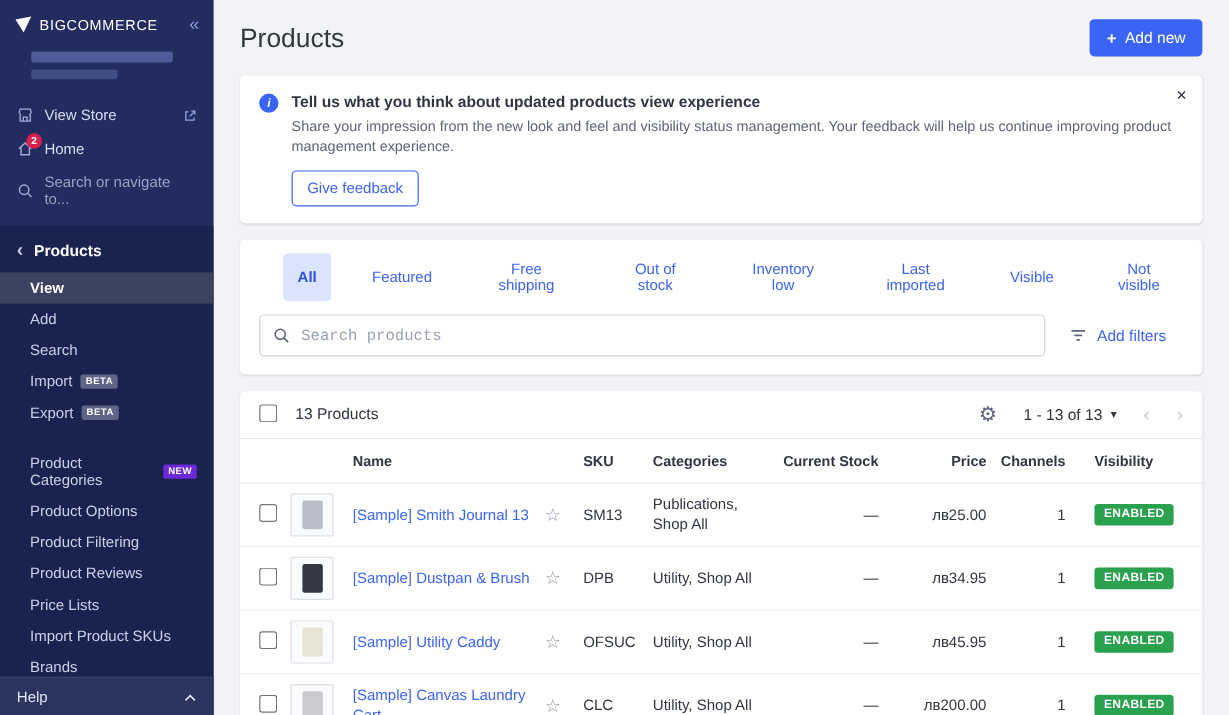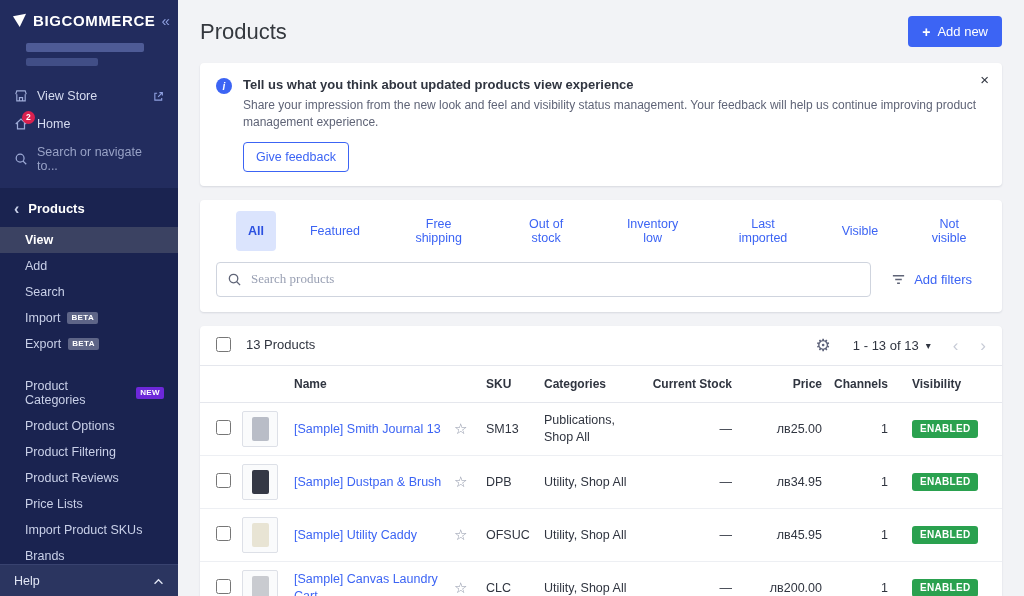--- a/index.html
+++ b/index.html
@@ -5,21 +5,21 @@
   * { margin:0; padding:0; box-sizing:border-box; }
   html,body { width:1024px; height:596px; overflow:hidden; }
   body { font-family:"Liberation Sans", sans-serif; background:#F2F3F6; color:#303540; }
   .app { display:flex; width:1024px; height:596px; }
 
   
   .sidebar { flex:0 0 178px; width:178px; background:#222C5E; color:#C9D0E8; position:relative; display:flex; flex-direction:column; overflow:hidden; }
   .side-top { padding:12px 12px 6px 12px; }
   .logo-row { display:flex; align-items:center; gap:6px; }
   .logo-mark { flex:0 0 auto; display:flex; }
-  .logo-text { color:#fff; font-size:15px; font-weight:bold; letter-spacing:.6px;text-align:center; }
+  .logo-text { color:#fff; font-size:12px; font-weight:normal; letter-spacing:.6px;text-align:center; }
   .collapse { margin-left:auto; color:#8FA0E0; font-size:15px; cursor:pointer; }
   .store-block { margin:14px 0 10px 14px; }
   .store-line1 { width:118px; height:9px; border-radius:2px; background:#5A68A4; opacity:.8; margin-bottom:6px; }
   .store-line2 { width:72px; height:8px; border-radius:2px; background:#4A5890; opacity:.8; }
   .side-link { display:flex; align-items:center; gap:9px; padding:7px 14px; font-size:12.5px; color:#D6DCF0; cursor:pointer; }
   .side-link .lk-ico { display:flex; color:#9FACD8; position:relative; }
   .side-link .ext { margin-left:auto; color:#8FA0E0; display:flex; }
   .side-link.search-link { color:#98A2C6; }
   .num-badge { position:absolute; top:-6px; left:8px; background:#D9214F; color:#fff; font-size:8.5px; font-weight:bold; padding:1px 4px; border-radius:7px; line-height:1.3; }
   .side-section { background:#1A2350; flex:1; margin-top:8px; padding-bottom:40px; overflow:hidden; }
@@ -47,21 +47,21 @@
   .btn-feedback { margin-top:11px; background:#fff; border:1px solid #3C64F4; color:#3C64F4; border-radius:4px; font-size:12.5px; padding:7px 12px; cursor:pointer; font-family:inherit; }
   .banner-close { position:absolute; top:9px; right:13px; font-size:15px; color:#303540; cursor:pointer; line-height:1; }
 
   .filter-card { margin:14px 22px 0 22px; background:#fff; border-radius:4px; box-shadow:0 1px 2px rgba(16,24,64,.12); padding:11px 16px 15px 16px; }
   .tabs { display:flex; gap:2px; }
   .tab { background:none; border:none; font-family:inherit; font-size:12.5px; color:#3C64F4; padding:6px 12px; cursor:pointer; border-radius:4px;margin-left:20px; }
   .tab.active { background:#DBE4FD; color:#2B50E0; font-weight:bold; }
   .search-row { margin-top:11px; display:flex; align-items:center; }
   .search-box { position:relative; flex:1; }
   .search-box .s-ico { position:absolute; left:11px; top:10px; color:#5F6477; display:flex; }
-  .search-box input { width:100%; height:35px; border:1px solid #CFD4DE; border-radius:4px; padding:0 10px 0 34px; font-size:13px; font-family:Liberation Serif, serif; color:#303540; outline:none; }
+  .search-box input { width:100%; height:35px; border:1px solid #CFD4DE; border-radius:4px; padding:0 10px 0 34px; font-size:13px; font-family:Liberation Mono, monospace; color:#303540; outline:none; }
   .search-box input::placeholder { color:#9AA1B4; }
   .add-filters { display:flex; align-items:center; gap:8px; margin-left:20px; padding-right:14px; cursor:pointer; }
   .add-filters .f-ico { color:#5F6477; display:flex; }
   .add-filters span { font-size:13px; color:#3C64F4; }
 
   .table-card { margin:14px 22px 0 22px; background:#fff; border-radius:4px 4px 0 0; box-shadow:0 1px 2px rgba(16,24,64,.12); flex:1; overflow:hidden; }
   .table-toolbar { display:flex; padding:11px 16px; border-bottom:1px solid #E5E7ED; }
   input[type=checkbox] { width:15px; height:15px; cursor:pointer; }
   .tb-count { font-size:13px; color:#303540; margin-left:15px; }
   .tb-right { margin-left:auto; display:flex; align-items:center; }

